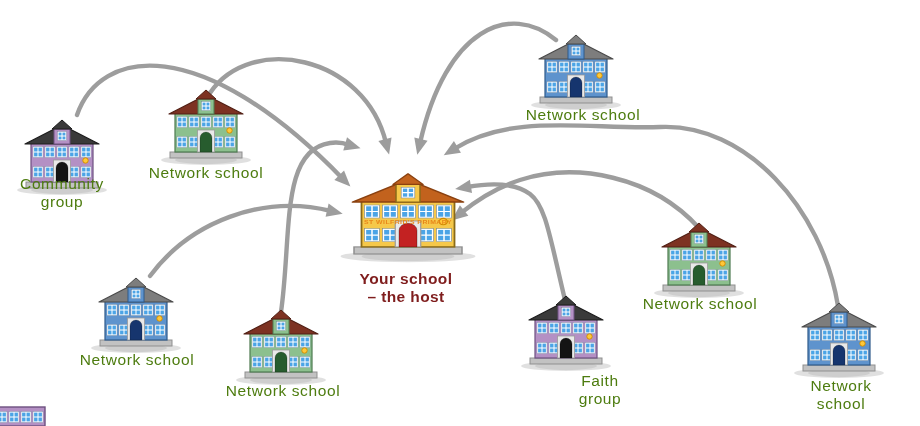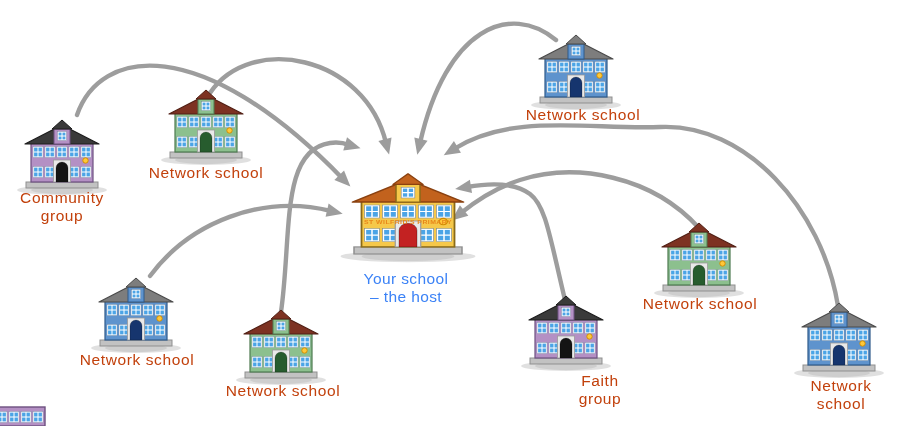--- a/index.html
+++ b/index.html
@@ -4,23 +4,23 @@
 <style>
   html,body{margin:0;padding:0;background:#ffffff;}
   .canvas{
     position:relative;width:920px;height:426px;overflow:hidden;background:#ffffff;
     font-family:"Liberation Sans",sans-serif;
   }
   .canvas svg{position:absolute;left:0;top:0;}
   .lbl{
     position:absolute;transform:translateX(-50%);
     text-align:center;white-space:pre-line;
-    font-size:15.5px;line-height:1.16;letter-spacing:.6px;color:#c2410c;
+    font-size:15.5px;line-height:1.16;letter-spacing:.6px;color:#4d7c0f;
   }
-  .lbl.host{font-weight:normal;color:#3b82f6;letter-spacing:.4px;}
+  .lbl.host{font-weight:bold;color:#7f1d1d;letter-spacing:.4px;}
 </style>
 </head>
 <body>
 
 <div class="canvas">
   <svg id="scene" width="920" height="426" viewBox="0 0 920 426">
       <g>
         <g>
           <path d="M 77 115 C 100 48 200 32 342 178" fill="none" stroke="#9d9d9d" stroke-width="4.4" stroke-linecap="round"></path>
           <polygon points="12,0 -4,6.8 -4,-6.8" transform="translate(342,178) rotate(45.56411639780018)" fill="#9d9d9d"></polygon>
@@ -448,21 +448,21 @@
         <path d="M 7.5 -9 H 16.5 M 12 -14 V -4" stroke="#ffffff" stroke-width="1" fill="none"></path>
         <rect x="7" y="-14.5" width="10" height="11" fill="none" stroke="#3c5a78" stroke-width="0.5" opacity="0.6"></rect>
         <rect x="19.5" y="-14" width="9" height="10" fill="#4ba4e6" stroke="#ffffff" stroke-width="1.2"></rect>
         <path d="M 19.5 -9 H 28.5 M 24 -14 V -4" stroke="#ffffff" stroke-width="1" fill="none"></path>
         <rect x="19" y="-14.5" width="10" height="11" fill="none" stroke="#3c5a78" stroke-width="0.5" opacity="0.6"></rect>
       </g>
     </svg>
 
   <div class="lbl host" style="left: 406px; top: 270px;">Your school
 – the host</div>
-  <div class="lbl" style="left: 62px; top: 189px; text-align: center;">Community
+  <div class="lbl" style="left: 62px; top: 175px; text-align: center;">Community
 group</div>
   <div class="lbl" style="left: 206px; top: 164px;">Network school</div>
   <div class="lbl" style="left: 583px; top: 106px;">Network school</div>
   <div class="lbl" style="left: 137px; top: 351px;">Network school</div>
   <div class="lbl" style="left: 283px; top: 382px;">Network school</div>
   <div class="lbl" style="left: 567px; top: 372px; margin-left: 33px;">Faith
 group</div>
   <div class="lbl" style="left: 700px; top: 295px;">Network school</div>
   <div class="lbl" style="left: 841px; top: 377px;">Network school</div>
 </div>

